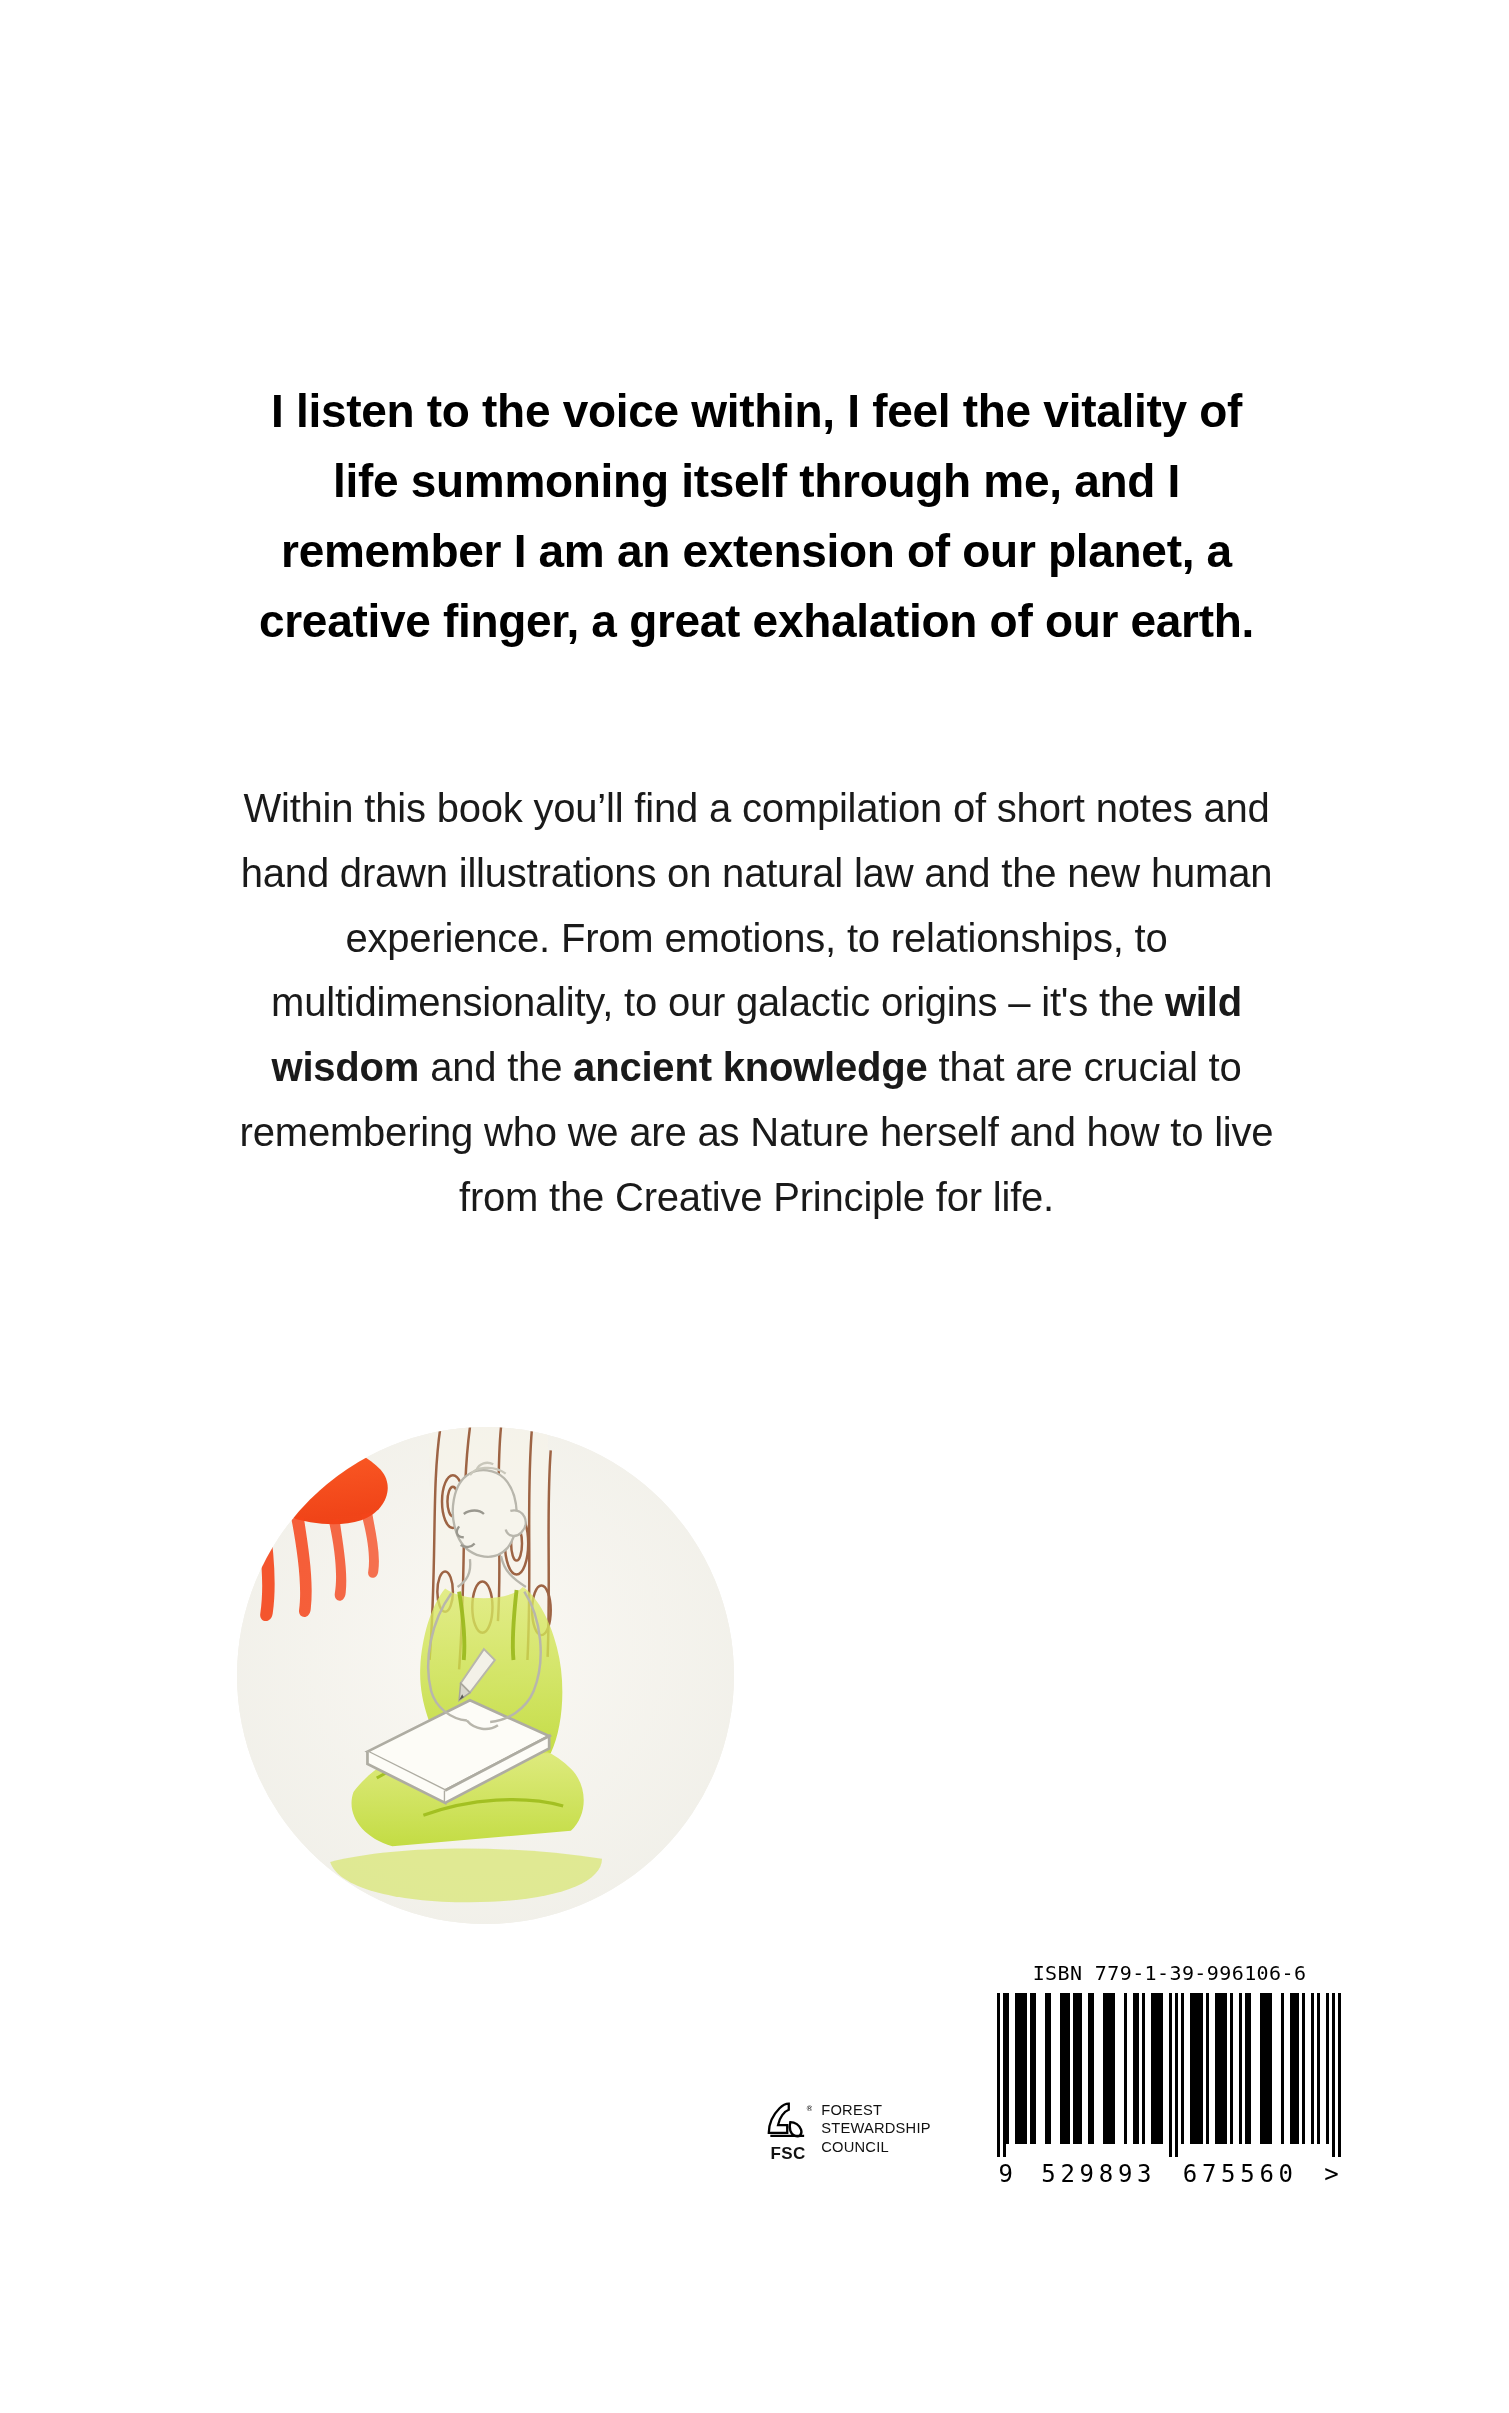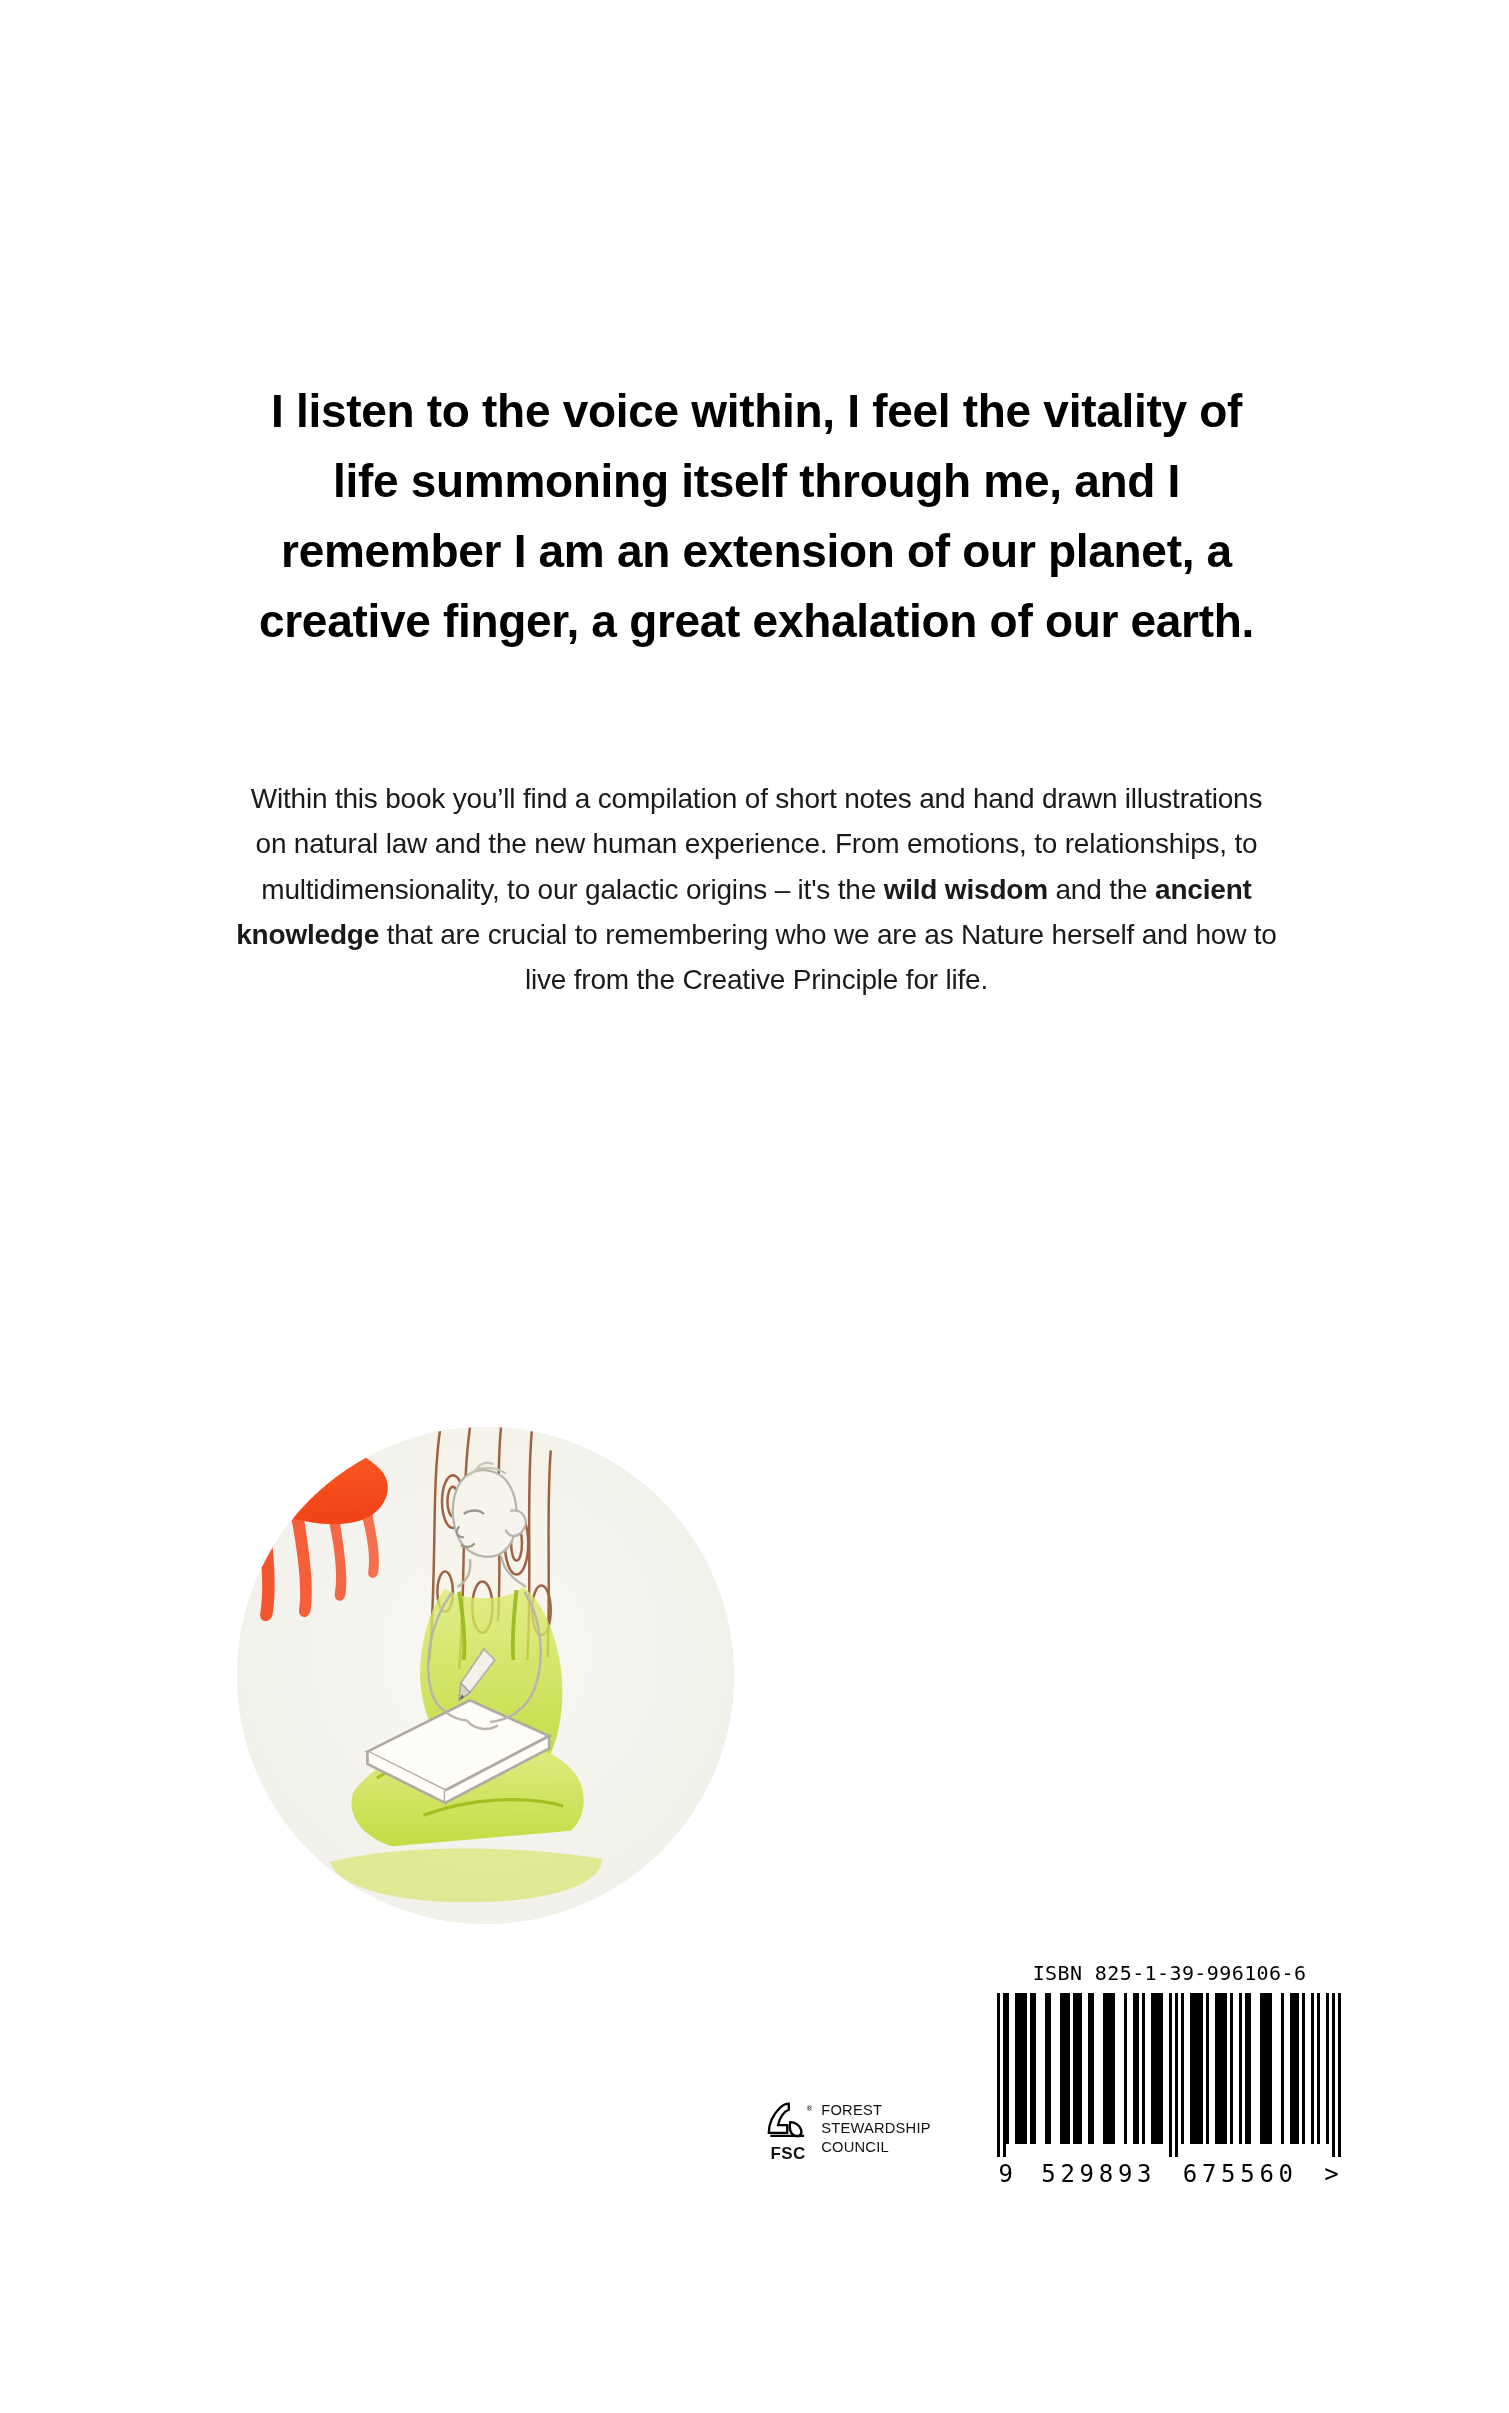--- a/index.html
+++ b/index.html
@@ -36,21 +36,21 @@
     color: #000000;
   }
 
   
   .blurb {
     position: absolute;
     left: 233px;
     top: 776px;
     width: 1047px;
     text-align: center;
-    font-size: 28px;
+    font-size: 40px;
     line-height: 1.62;
     font-weight: 400;
     color: #1a1a1a;
     letter-spacing: -0.2px;
   }
   .blurb b { font-weight: 700; }
 
   
   .illus {
     position: absolute;
@@ -262,21 +262,21 @@
         <path d="M34 30 C 40 30, 46 34, 48 40 C 50 46, 46 50, 40 48 C 34 46, 32 38, 34 30 Z" fill="none" stroke="#000" stroke-width="3"></path>
         <path d="M8 48 L 52 48" stroke="#000" stroke-width="3"></path>
         <text x="54" y="16" font-family="DejaVu Sans, sans-serif" font-size="10" fill="#000">®</text>
       </svg>
       <div class="fsc-abbr">FSC</div>
     </div>
     <div class="fsc-text">FOREST<br>STEWARDSHIP<br>COUNCIL</div>
   </div>
 
   <div class="barcode-block">
-    <div class="isbn-text">ISBN 825-1-39-996106-6</div>
+    <div class="isbn-text">ISBN 779-1-39-996106-6</div>
     <div class="bars" id="bars">
         <div class="bar" style="flex: 0 0 0.877%; height: 100%; align-self: flex-start;"></div>
         <div class="bar sp" style="flex: 0 0 0.877%; height: 100%; align-self: flex-start;"></div>
         <div class="bar" style="flex: 0 0 0.877%; height: 100%; align-self: flex-start;"></div>
         <div class="bar" style="flex: 0 0 0.877%; height: 92%; align-self: flex-start;"></div>
         <div class="bar sp" style="flex: 0 0 1.754%; height: 92%; align-self: flex-start;"></div>
         <div class="bar" style="flex: 0 0 3.509%; height: 92%; align-self: flex-start;"></div>
         <div class="bar sp" style="flex: 0 0 0.877%; height: 92%; align-self: flex-start;"></div>
         <div class="bar" style="flex: 0 0 1.754%; height: 92%; align-self: flex-start;"></div>
         <div class="bar sp" style="flex: 0 0 2.632%; height: 92%; align-self: flex-start;"></div>

